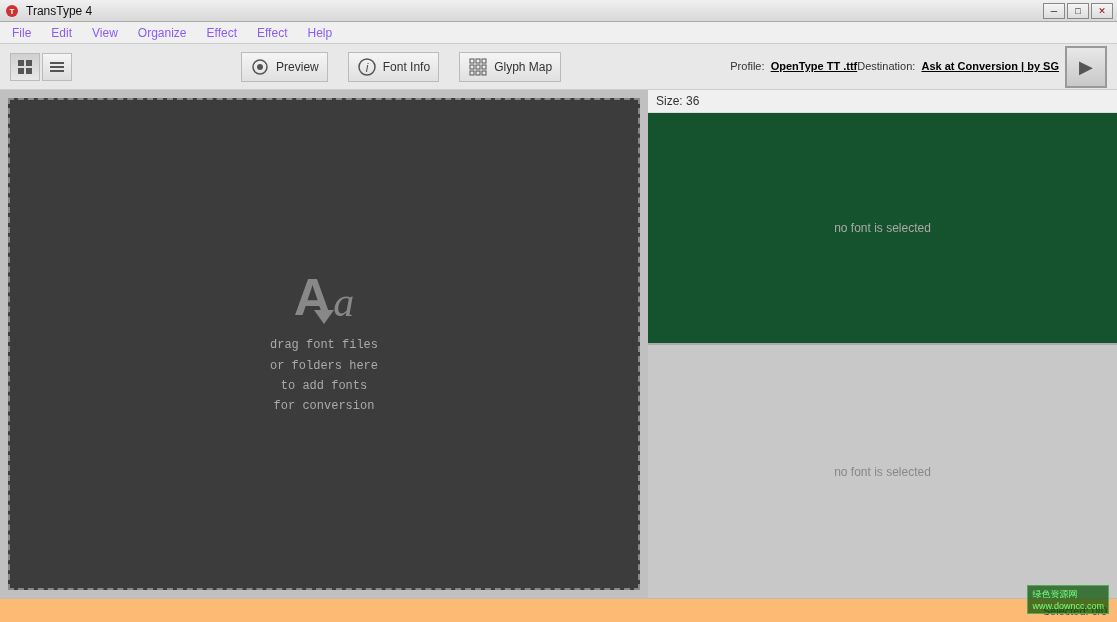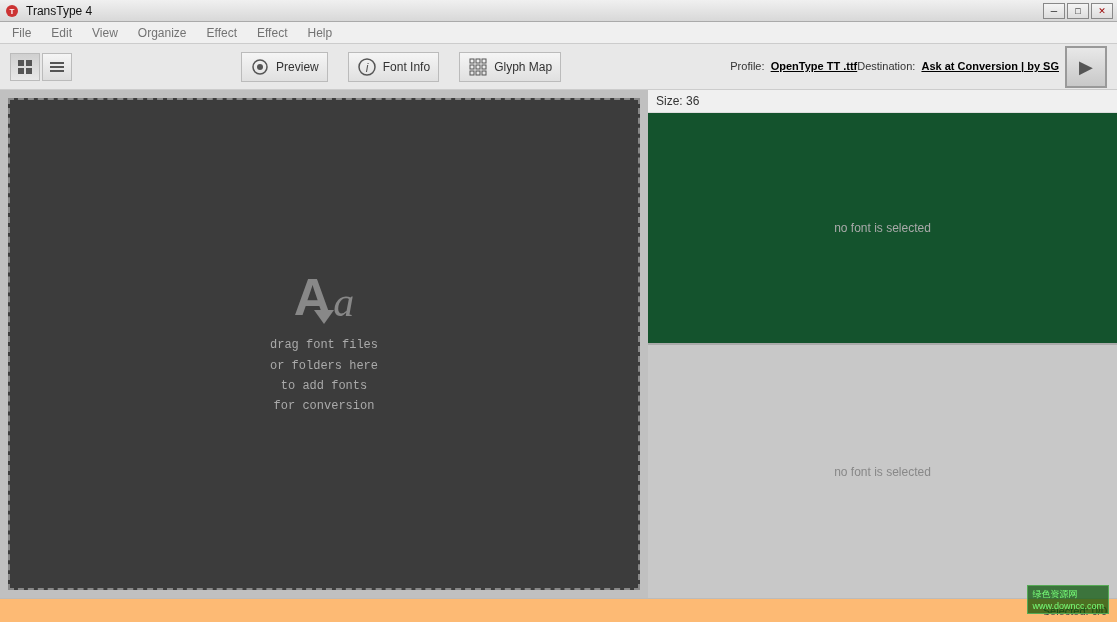--- a/index.html
+++ b/index.html
@@ -64,21 +64,21 @@
       height: 22px;
       background: #f0f0f0;
       border-bottom: 1px solid #ccc;
       padding: 0 4px;
       gap: 4px;
     }
     .menu-item {
       padding: 2px 8px;
       font-size: 12px;
       cursor: pointer;
-      color: #737373;
+      color: #8b5cf6;
     }
 
     
     #toolbar {
       display: flex;
       align-items: center;
       height: 46px;
       background: #e8e8e8;
       border-bottom: 1px solid #ccc;
       padding: 0 10px;

